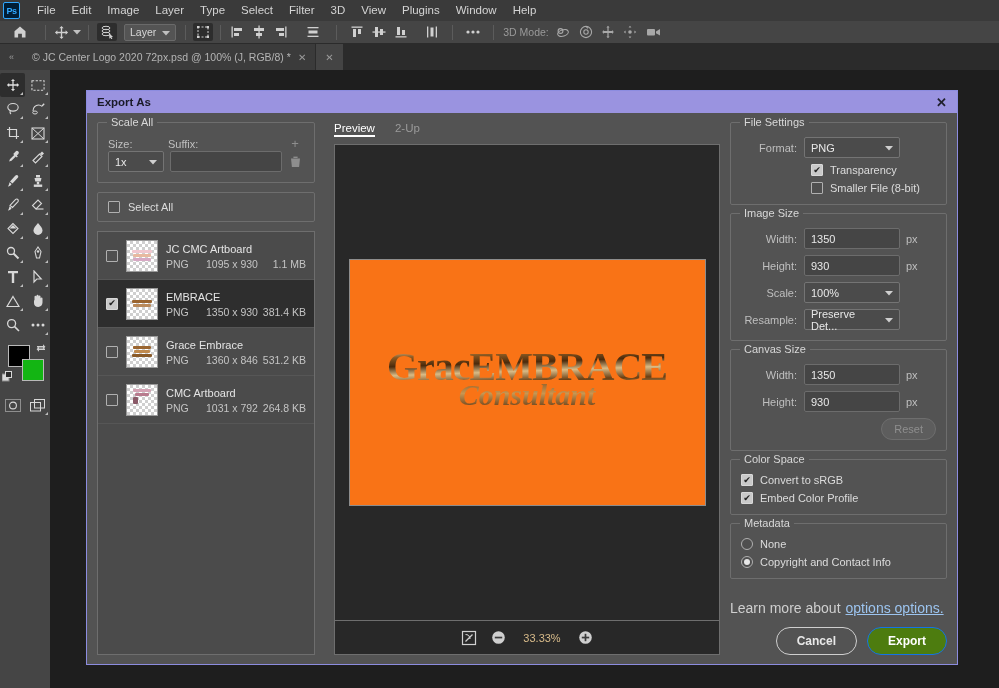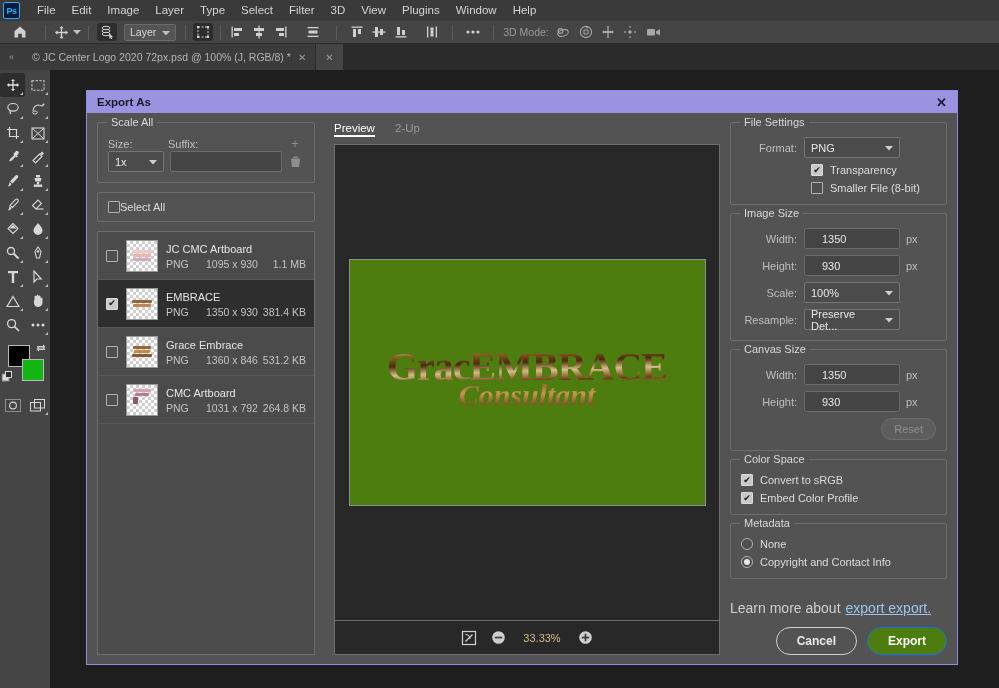--- a/index.html
+++ b/index.html
@@ -111,21 +111,21 @@
   .row { display: flex; align-items: center; }
   .fld-label { color: #bfbfbf; font-size: 11px; }
   .sel-box {
     height: 21px; background: #4b4b4b; border: 1px solid #747474; border-radius: 2px;
     color: #e8e8e8; font-size: 11px; display: flex; align-items: center;
     padding: 0 6px; justify-content: space-between; gap: 4px;
   }
   .sel-box .chev { color: #cfcfcf; font-size: 9px; }
   .txt-box {
     height: 21px; background: #454545; border: 1px solid #6c6c6c; border-radius: 2px;
-    color: #e8e8e8; font-size: 11px; display: flex; align-items: center; padding: 0 17px;
+    color: #e8e8e8; font-size: 11px; display: flex; align-items: center; padding: 0 6px;
   }
   .ico-btn { color: #8e8e8e; font-size: 13px; display:flex; align-items:center; justify-content:center; }
 
   .selectall-group {
     border: 1px solid #6e6e6e; border-radius: 2px; padding: 8px 10px; margin-bottom: 0;
   }
   .chk {
     width: 12px; height: 12px; border: 1px solid #b0b0b0; background: #4f4f4f;
     border-radius: 1px; display: inline-flex; align-items: center; justify-content: center;
     flex: 0 0 12px;
@@ -171,21 +171,21 @@
   .prev-tab { font-size: 11.5px; color: #9a9a9a; padding-bottom: 3px; position: relative; }
   .prev-tab.active { color: #ffffff; }
   .prev-tab.active::after {
     content: ''; position: absolute; left: 0; right: 0; bottom: 0; height: 2px; background: #ffffff;
   }
   .prev-stage {
     flex: 1; background: #282828; border: 1px solid #6e6e6e; margin: 0 5px 0 10px;
     display: flex; align-items: center; justify-content: center; position: relative; min-height: 0;
   }
   .prev-img {
-    width: 357px; height: 247px; background: #4d7c0f; border: 1px solid #8d8d8d;
+    width: 357px; height: 247px; background: #f97316; border: 1px solid #8d8d8d;
     position: relative; overflow: hidden;
     display: flex; flex-direction: column; align-items: center; justify-content: center;
   }
   .logo-wrap { width: 100%; padding: 0 10px; text-align: center; transform: translateY(-4px); }
   .logo-l1 {
     font-family: "Liberation Serif", serif; font-size: 40px; font-weight: bold;
     line-height: 0.95; white-space: nowrap;
     background: linear-gradient(178deg, #f4e6c8 0%, #8d5a22 22%, #4a2a0c 40%, #d9bb86 58%, #6b3f13 78%, #c9a46a 100%);
     -webkit-background-clip: text; background-clip: text; color: transparent;
     letter-spacing: -1px;
@@ -671,21 +671,21 @@
             <span class="ico-btn" style="width:18px;margin-left:4px">
               <svg width="11" height="12" viewBox="0 0 11 12">
                   <path d="M1 2.6h9l-.9 8.4H1.9z" fill="#8e8e8e"></path>
                   <rect x="3.4" y="0.6" width="4.2" height="1.4" fill="#8e8e8e"></rect>
                 </svg>
             </span>
           </div>
         </div>
 
         <div class="selectall-group">
-          <div class="row" style="">
+          <div class="row" style="gap:8px">
             <span class="chk"></span>
             <span class="chk-txt">Select All</span>
           </div>
         </div>
 
         <div class="asset-list">
 
           <div class="asset-item">
             <span class="chk"></span>
             <span class="thumb">
@@ -909,21 +909,21 @@
           <div class="chk-row">
             <span class="radio on"></span>
             <span class="chk-txt">Copyright and Contact Info</span>
           </div>
         </div>
 
         <div class="spacer"></div>
 
         <div class="learn-row">
           <span>Learn more about</span>
-          <a class="learn-link" href="#">export export.</a>
+          <a class="learn-link" href="#">options options.</a>
         </div>
 
         <div class="btn-row">
           <span class="btn btn-cancel">Cancel</span>
           <span class="btn btn-export">Export</span>
         </div>
 
       </div>
     </div>
   </div>

